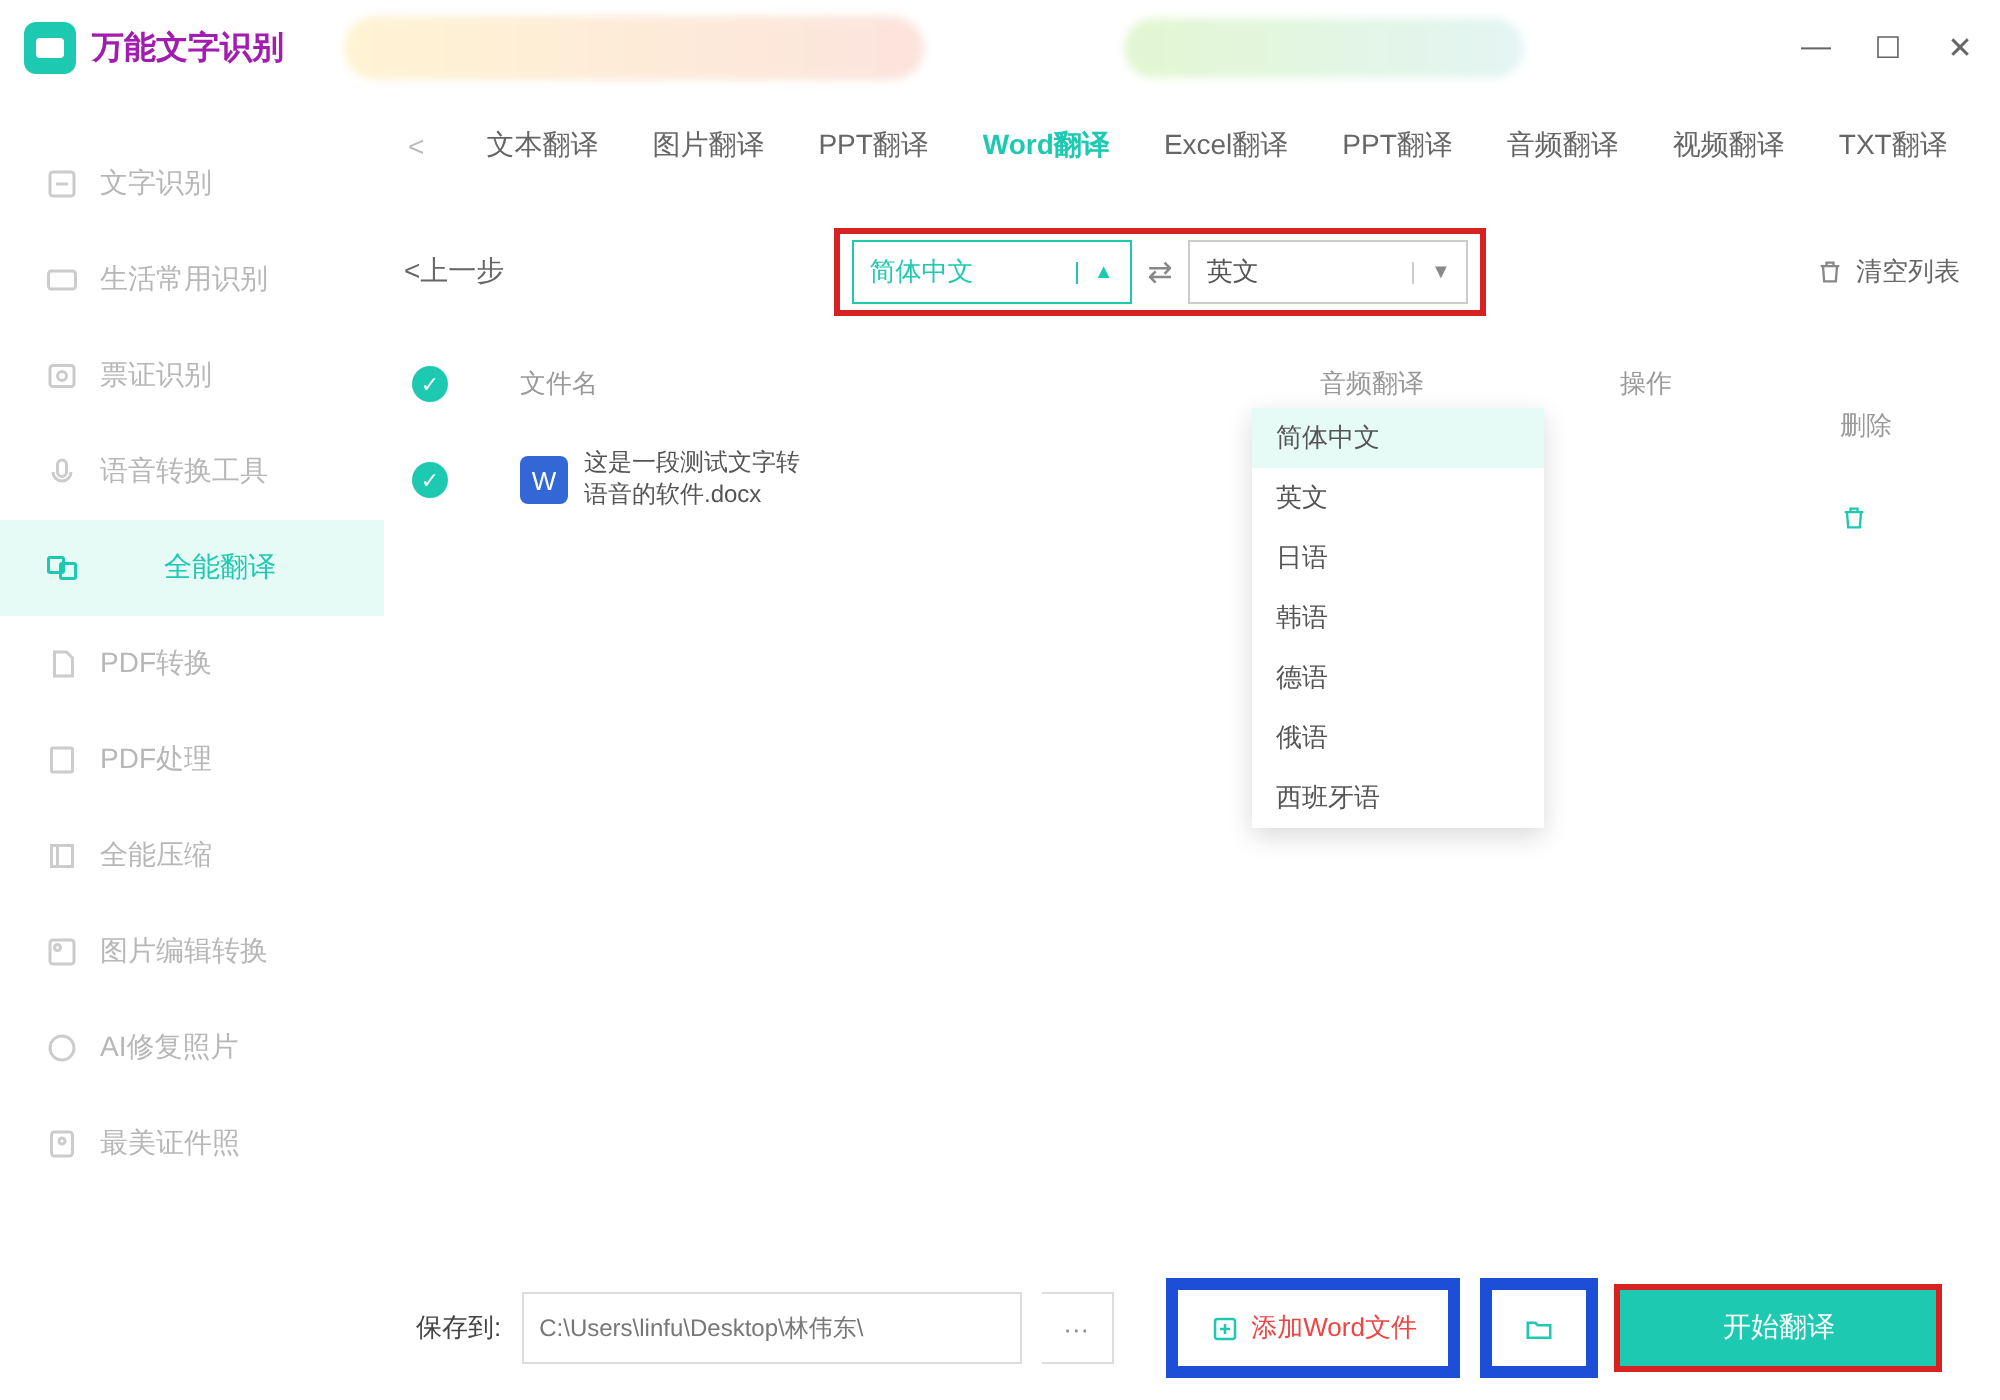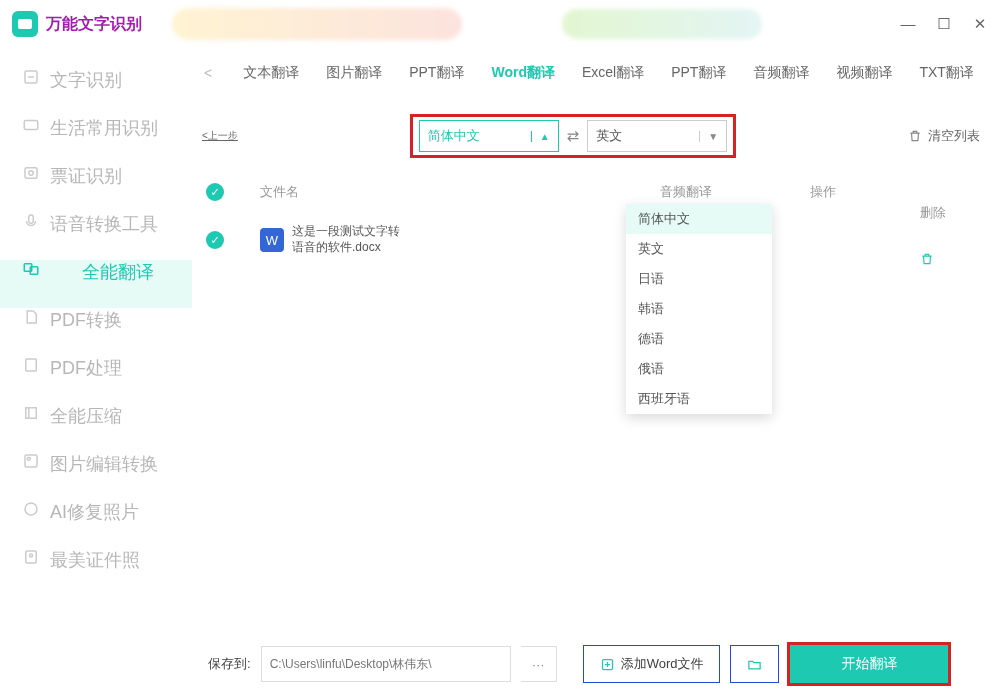--- a/index.html
+++ b/index.html
@@ -9,33 +9,33 @@
 .app-logo { width: 26px; height: 26px; background: #1ec9b1; border-radius: 6px; display: flex; align-items: center; justify-content: center; margin-right: 8px; }
 .app-logo::before { content: ""; width: 14px; height: 10px; background: #fff; border-radius: 2px; }
 .app-title { font-size: 16px; font-weight: 700; color: #a21caf; }
 .blur-area { margin-left: 30px; width: 290px; height: 32px; background: linear-gradient(90deg,#ffe08a60,#f7b5a560); border-radius: 16px; filter: blur(2px); }
 .blur-area2 { margin-left: 100px; width: 200px; height: 30px; background: linear-gradient(90deg,#b4e98560,#b7e5e260); border-radius: 15px; filter: blur(2px); }
 .win-controls { margin-left: auto; display: flex; gap: 20px; color: #666; font-size: 15px; }
 .win-btn { width: 16px; text-align: center; cursor: pointer; }
 
 .body-wrap { display: flex; height: calc(700px - 48px); }
 .sidebar { width: 196px; padding-top: 20px; }
-.side-item { display: flex; height: 48px; padding-left: 22px; color: #b7b7b7; font-size: 18px; cursor: pointer; }
+.side-item { display: flex; align-items: center; height: 48px; padding-left: 22px; color: #b7b7b7; font-size: 14px; cursor: pointer; }
 .side-item.active { background: #e6faf6; color: #1ec9b1; gap: 32px; }
 .side-item .s-icon { width: 18px; height: 18px; margin-right: 10px; display: inline-block; }
 .s-icon svg { width: 18px; height: 18px; }
 
 .main { flex: 1; padding: 6px 20px 0 8px; position: relative; }
 .tabs { display: flex; align-items: center; gap: 27px; height: 38px; font-size: 14px; color: #666; }
 .tab-arrow { color: #bbb; cursor: pointer; padding: 0 4px; }
 .tab { cursor: pointer; }
 .tab.active { color: #1ec9b1; font-weight: 600; }
 
 .toolbar-row { display: flex; align-items: center; margin-top: 22px; height: 44px; }
-.back-step { font-size: 10px; color: #666; cursor: pointer; margin-right: auto; padding-left: 2px; text-decoration: underline; }
+.back-step { font-size: 14px; color: #666; cursor: pointer; margin-right: auto; padding-left: 2px; }
 .lang-group { border: 3px solid #d62222; padding: 3px 6px; display: flex; align-items: center; gap: 8px; }
 .select-box { width: 140px; height: 32px; border: 1px solid #ccc; display: flex; align-items: center; padding: 0 8px; font-size: 13px; color: #555; cursor: pointer; position: relative; }
 .select-box.open { border-color: #1ec9b1; color: #1ec9b1; }
 .sel-caret { margin-left: auto; border-left: 1px solid #ccc; padding-left: 8px; color: #888; font-size: 10px; }
 .select-box.open .sel-caret { color: #1ec9b1; border-color: #1ec9b1; }
 .swap-icon { color: #888; font-size: 15px; }
 .clear-list { margin-left: auto; display: flex; align-items: center; gap: 6px; color: #666; font-size: 13px; cursor: pointer; }
 .trash-ic { width: 14px; height: 14px; }
 
 .table-head { display: flex; align-items: center; height: 40px; font-size: 13px; color: #999; margin-top: 14px; }
@@ -55,21 +55,21 @@
 .del-ic { color: #1ec9b1; cursor: pointer; }
 
 .dropdown-panel { position: absolute; top: 156px; left: 434px; width: 146px; background: #fff; box-shadow: 0 4px 12px rgba(0,0,0,0.15); z-index: 50; font-size: 13px; color: #555; }
 .dd-item { height: 30px; display: flex; align-items: center; padding: 0 12px; cursor: pointer; }
 .dd-item.sel { background: #e6faf6; }
 
 .footer { position: absolute; bottom: 14px; left: 208px; right: 16px; height: 44px; display: flex; align-items: center; gap: 10px; }
 .save-label { font-size: 13px; color: #444; }
 .path-input { width: 250px; height: 36px; border: 1px solid #ddd; font-size: 12px; color: #777; padding: 0 8px; background: #fff; }
 .path-more { width: 36px; height: 36px; border: 1px solid #ddd; border-left: none; display: flex; align-items: center; justify-content: center; color: #888; cursor: pointer; font-size: 13px; }
-.btn-outline { height: 38px; padding: 0 16px; border: 1px solid #1d4ed8; color: #404040; display: flex; align-items: center; gap: 6px; font-size: 13px; cursor: pointer; background: #fff; }
+.btn-outline { height: 50px; padding: 0 16px; border: 6px solid #1d4ed8; color: #ef4444; display: flex; align-items: center; gap: 6px; font-size: 13px; cursor: pointer; background: #fff; }
 .btn-primary { height: 40px; width: 160px; background: #1ec9b1; color: #fff; display: flex; align-items: center; justify-content: center; font-size: 14px; cursor: pointer; outline: 3px solid #d62222; outline-offset: -1px; }
 .plus-ic, .folder-ic { width: 15px; height: 15px; }
 </style>
 </head>
 <body>
 
 <div class="titlebar">
   <div class="app-logo"></div>
   <div class="app-title">万能文字识别</div>
   <div class="blur-area"></div>

